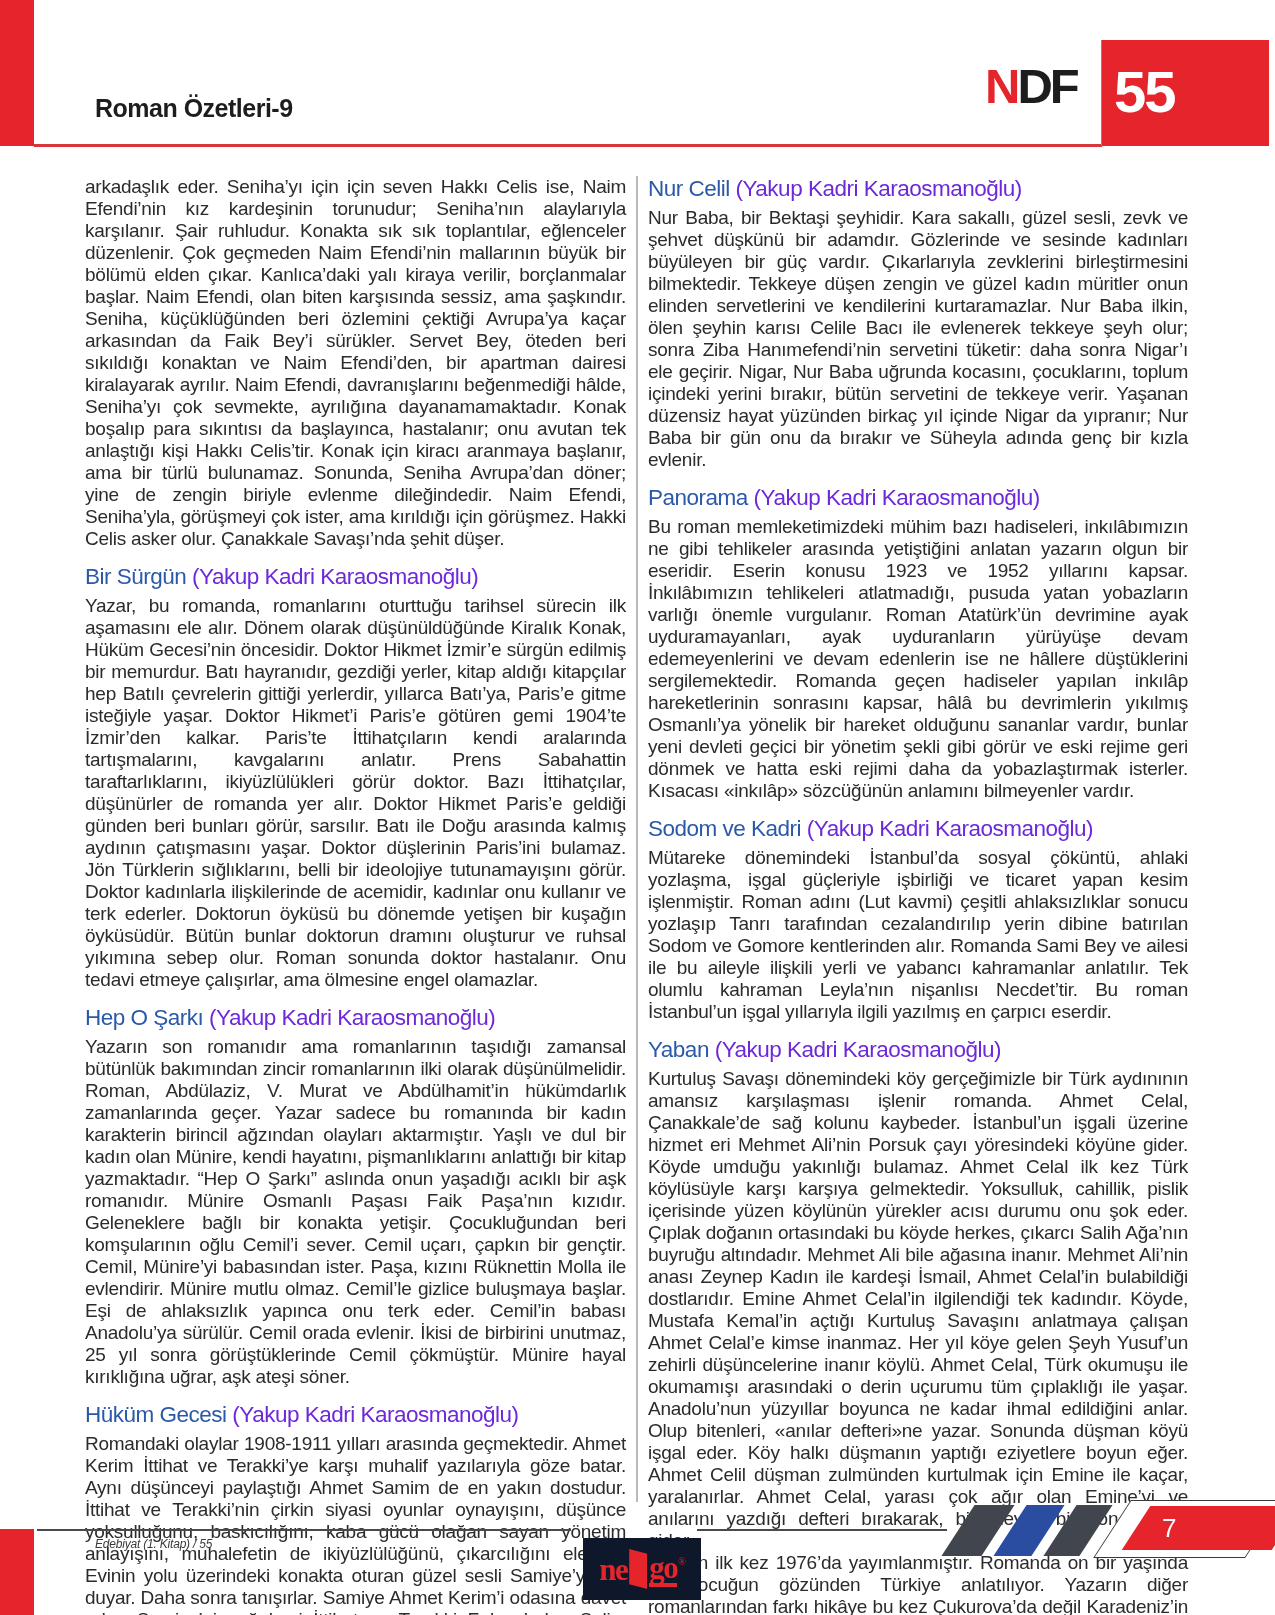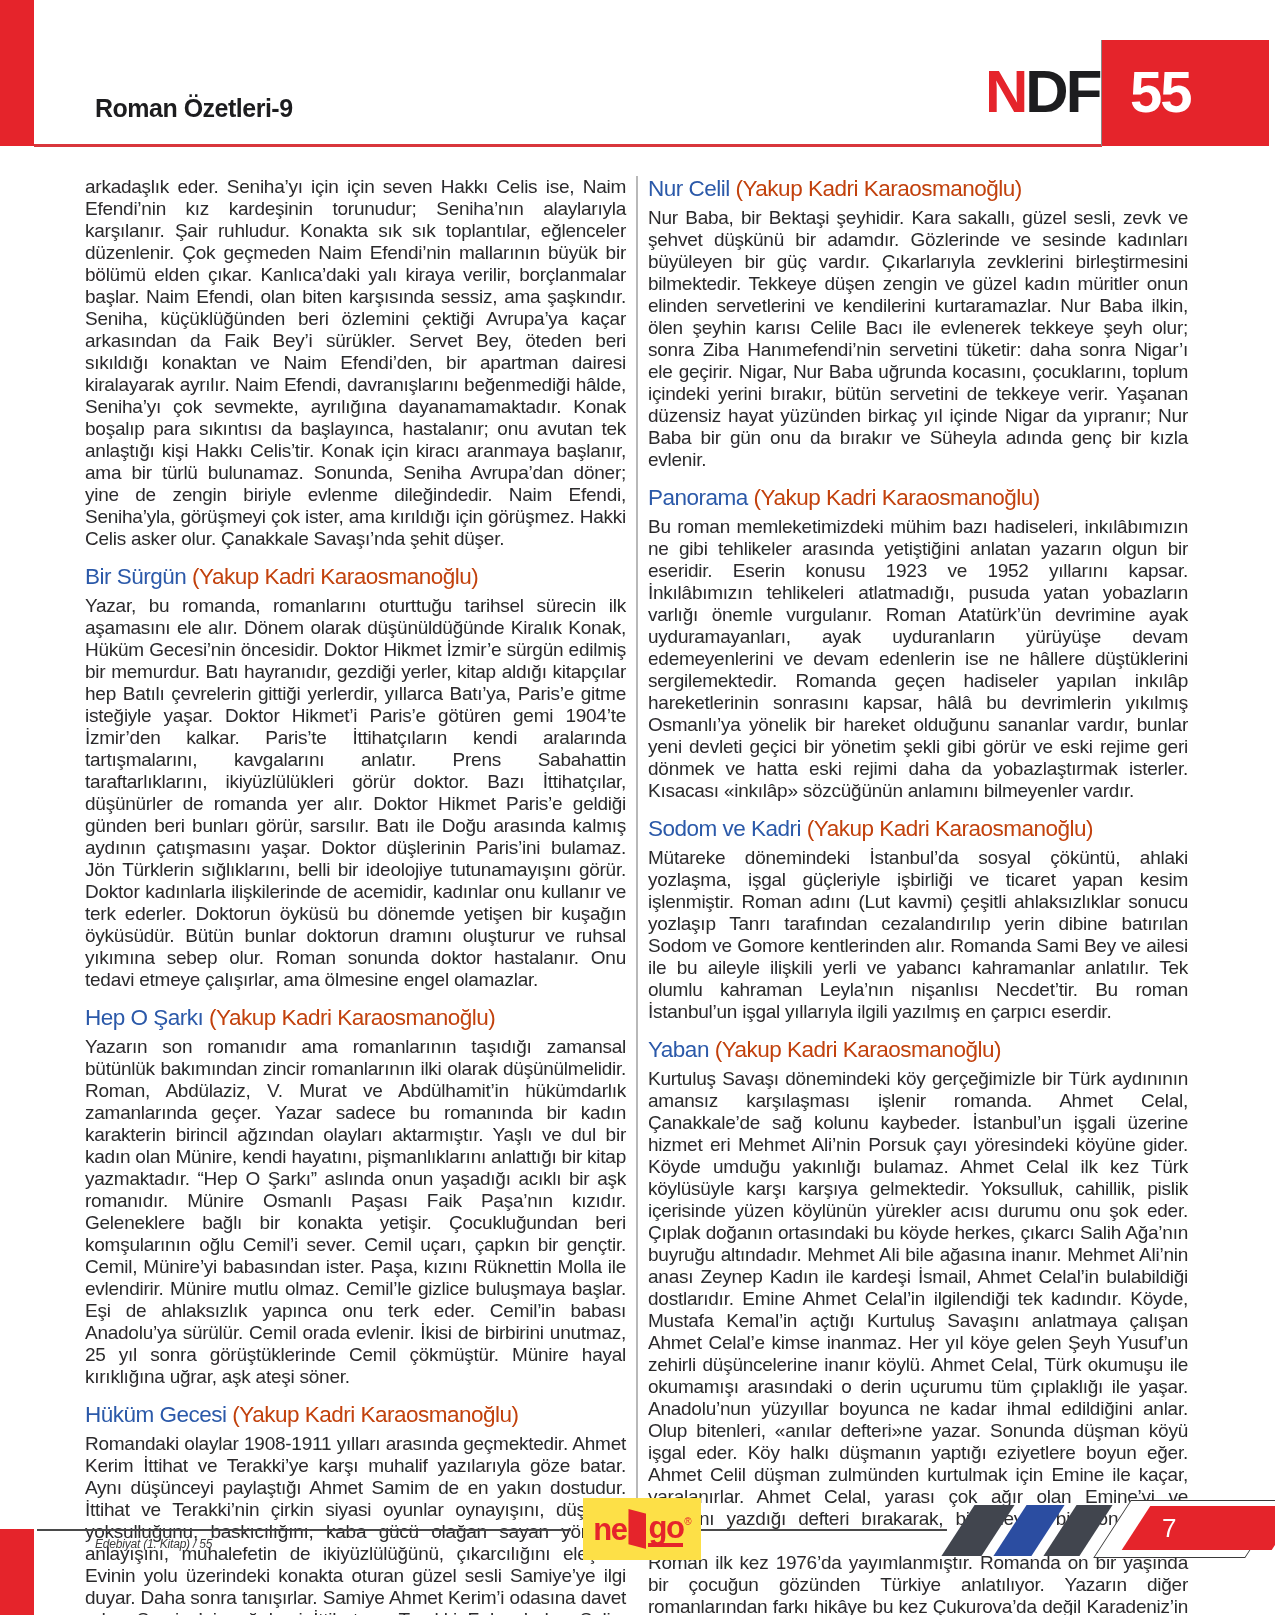--- a/index.html
+++ b/index.html
@@ -7,45 +7,45 @@
         font-family:"Liberation Sans",sans-serif;overflow:hidden;margin:0 auto;}
 
   
   .red-bar-top{position:absolute;left:0;top:0;width:34px;height:146px;background:#e5242b;}
   .red-bar-bottom{position:absolute;left:0;top:1529px;width:34px;height:86px;background:#e5242b;}
 
   
   .page-heading{position:absolute;left:95px;top:94px;font-size:25px;font-weight:bold;
                 color:#1d1d1f;letter-spacing:-0.5px;}
   .header-rule{position:absolute;left:34px;top:144px;width:1068px;height:2.5px;background:#d9363c;}
-  .brand{position:absolute;left:985px;top:62px;font-size:60px;font-weight:bold;
+  .brand{position:absolute;left:985px;top:62px;font-size:49px;font-weight:bold;
          letter-spacing:-3px;line-height:1;}
   .brand .n{color:#e5242b;} .brand .df{color:#1d1d1f;}
   .issue-box{position:absolute;left:1101px;top:40px;width:167px;height:106px;background:#e5242b;
              border-left:1.5px solid #8a8a8a;}
   .issue-box .num{color:#ffffff;font-size:58px;font-weight:bold;line-height:104px;
-                  padding-left:28px;letter-spacing:-2px;}
+                  padding-left:12px;letter-spacing:-2px;}
 
   
   .col{position:absolute;top:176px;width:541px;}
   .col-left{left:85px;} .col-right{left:648px;width:540px;}
   .col-divider{position:absolute;left:636px;top:176px;width:1.5px;height:1326px;background:#b9b9b9;}
   .sec-head{font-size:22.5px;line-height:25px;margin:14px 0 6px 0;letter-spacing:-0.5px;font-weight:400;}
   .sec:first-child .sec-head{margin-top:0;}
-  .sec-title{color:#2b59a9;} .sec-author{color:#c2410c;}
+  .sec-title{color:#2b59a9;} .sec-author{color:#6d28d9;}
   .sec-body{font-size:19px;line-height:22px;letter-spacing:-0.25px;text-align:justify;
             color:#2b2a2c;margin:0;}
 
   
   .footer-rule-left{position:absolute;left:37px;top:1529px;width:534px;height:2px;background:#4a4a4a;}
   .footer-rule-right{position:absolute;left:697px;top:1529px;width:250px;height:2px;background:#4a4a4a;}
   .footer-book{position:absolute;left:95px;top:1537px;font-size:12px;font-style:italic;
                color:#3a3a3a;letter-spacing:-0.2px;}
-  .logo{position:absolute;left:583px;top:1498px;width:118px;height:62px;display:flex;
-        align-items:center;justify-content:center;background:#fde047;}
+  .logo{position:absolute;left:583px;top:1538px;width:118px;height:62px;display:flex;
+        align-items:center;justify-content:center;background:#0f172a;font-family:Liberation Serif, serif;}
   .logo .ne,.logo .go{color:#e5242b;font-weight:bold;font-size:31px;letter-spacing:-1.5px;line-height:1;}
   .logo .book{display:inline-block;width:18px;height:40px;background:#e5242b;margin:0 2px;
               clip-path:polygon(0 0,100% 12%,100% 100%,0 88%);}
   .logo .go{border-bottom:4px solid #e5242b;padding-bottom:0;}
   .logo .reg{color:#e5242b;font-size:10px;vertical-align:top;position:relative;top:-8px;left:1px;}
 
   .stripe{position:absolute;top:1505px;height:51px;transform:skewX(-33deg);}
   .stripe-1{left:958px;width:40px;background:#41454e;}
   .stripe-2{left:1010px;width:38px;background:#2b4da1;}
   .stripe-3{left:1060px;width:36px;background:#41454e;}

